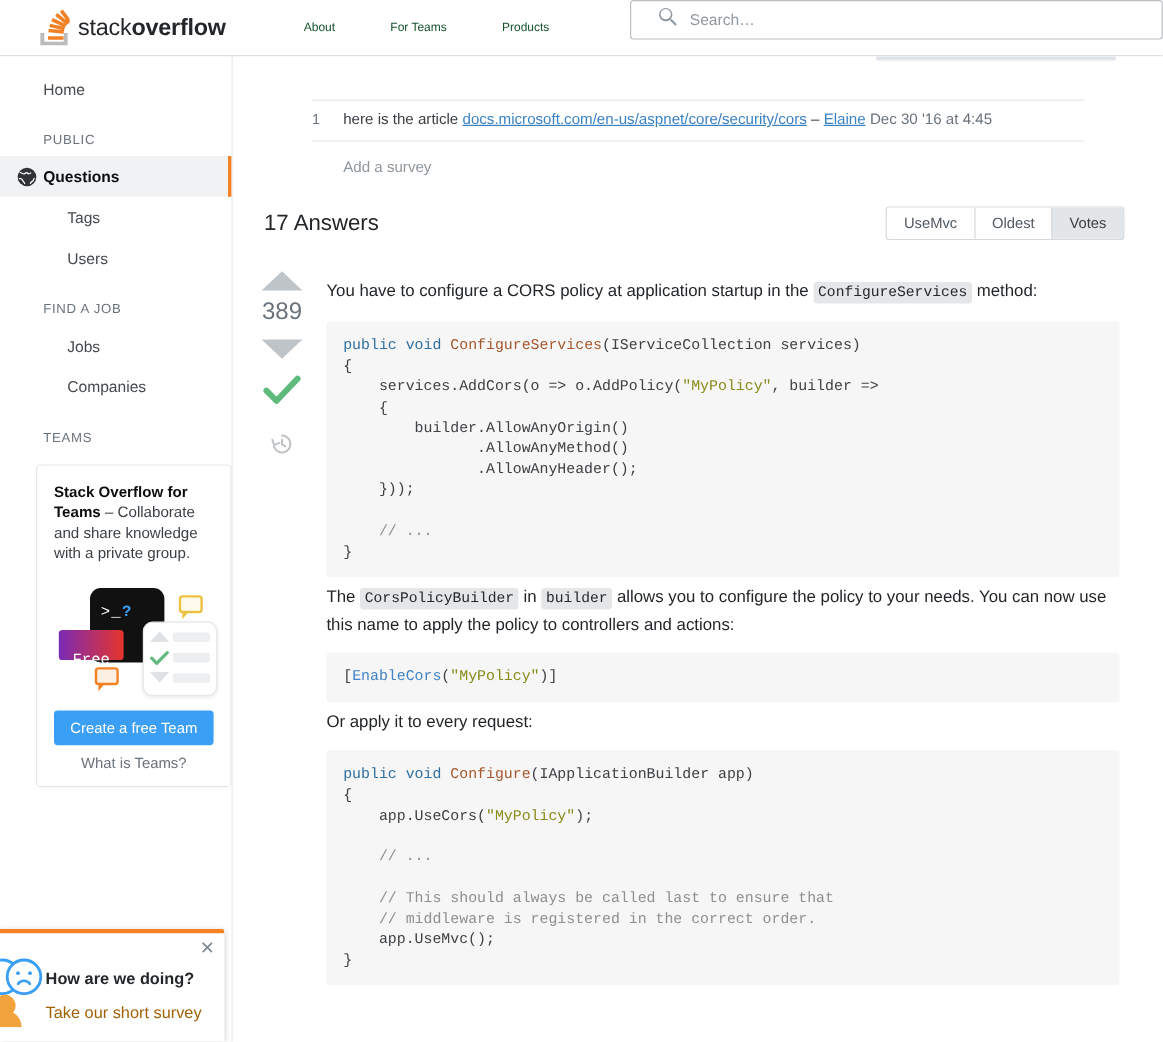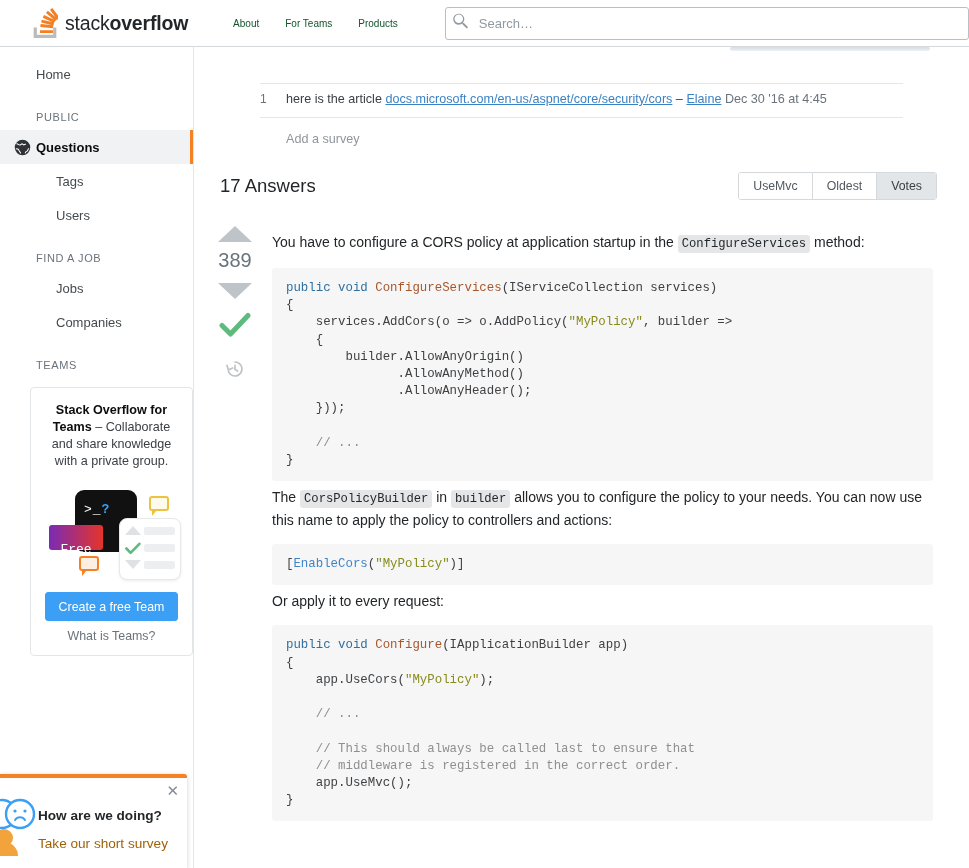--- a/index.html
+++ b/index.html
@@ -14,21 +14,21 @@
 
   
   #topbar {
     position: absolute; top: 0; left: 0;
     width: 969px; height: 47px;
     background: #ffffff;
     border-bottom: 1px solid #d6d9dc;
     box-shadow: 0 1px 2px rgba(0,0,0,0.04);
     display: flex; align-items: center;
   }
-  #topbar-inner { display: flex; align-items: center; width: 100%; height: 100%; }
+  #topbar-inner { display: flex; align-items: flex-start; width: 100%; height: 100%; gap: 20px; }
   .logo-wrap {
     display: flex; align-items: center; gap: 7px;
     margin-left: 32px; height: 100%;
     padding-right: 8px;
   }
   .logo-mark { width: 26px; height: 30px; position: relative; display:block; }
   .logo-text { font-size: 19.5px; color: #232629; letter-spacing: -0.2px; }
   .logo-text .b { font-weight: 700; }
   .nav-link {
     font-size: 10px; color: #14532d;
@@ -37,21 +37,21 @@
     cursor: pointer; text-decoration: none;
   }
   #nav-about { margin-left: 24px; }
   #searchbar {
     flex: 1; margin-left: 34px; margin-right: 0;
     height: 33px;
     border: 1px solid #babfc4;
     border-radius: 3px;
     background: #fff;
     display: flex; align-items: center;
-    padding: 0 7px;
+    padding: 0 23px;
     position: relative;
   }
   #search-input {
     border: 0; outline: none; flex: 1;
     font-size: 13px; color: #3b4045;
     font-family: "Liberation Sans", sans-serif;
     background: transparent; margin-left: 8px;
   }
   #search-input::placeholder { color: #9199a1; }
 
@@ -89,21 +89,21 @@
 
   
   #teams-promo {
     margin: 12px 14px 0 30px;
     border: 1px solid #e3e6e8;
     border-radius: 4px;
     background: #fff;
     padding: 14px 14px 12px 14px;
     width: 163px;
   }
-  #teams-promo-text { font-size: 12.6px; line-height: 17px; color: #3b4045; text-align: center; }
+  #teams-promo-text { font-size: 12.6px; line-height: 17px; color: #3b4045; }
   #teams-promo-text .hd { font-weight: 700; color: #0c0d0e; }
   .promo-art { position: relative; height: 100px; margin: 16px 0 6px 0; }
   #create-team-btn {
     display: block; width: 100%; height: 29px;
     background: #3a9ff5; color: #fff; border: 1px solid #3a9ff5;
     border-radius: 3px; font-size: 12.4px; cursor: pointer;
     font-family: "Liberation Sans", sans-serif;
   }
   #what-is-teams {
     display: block; text-align: center; margin-top: 8px;

